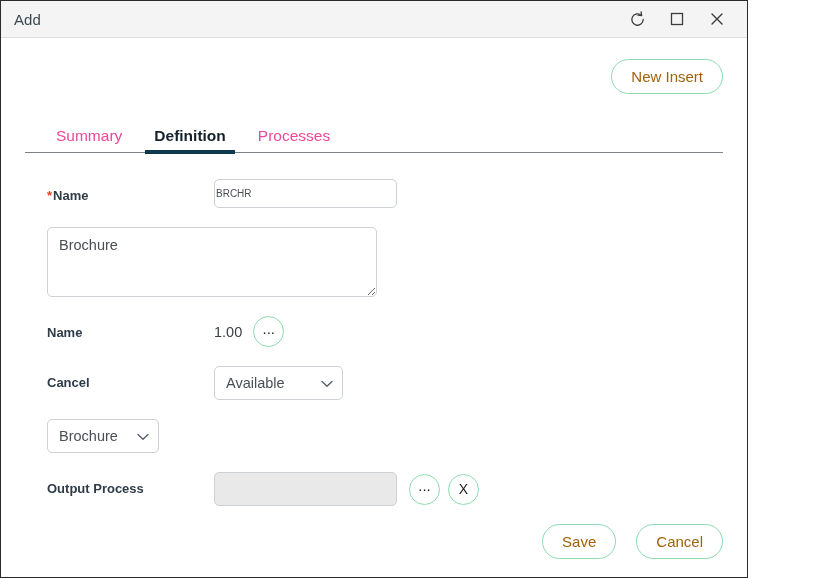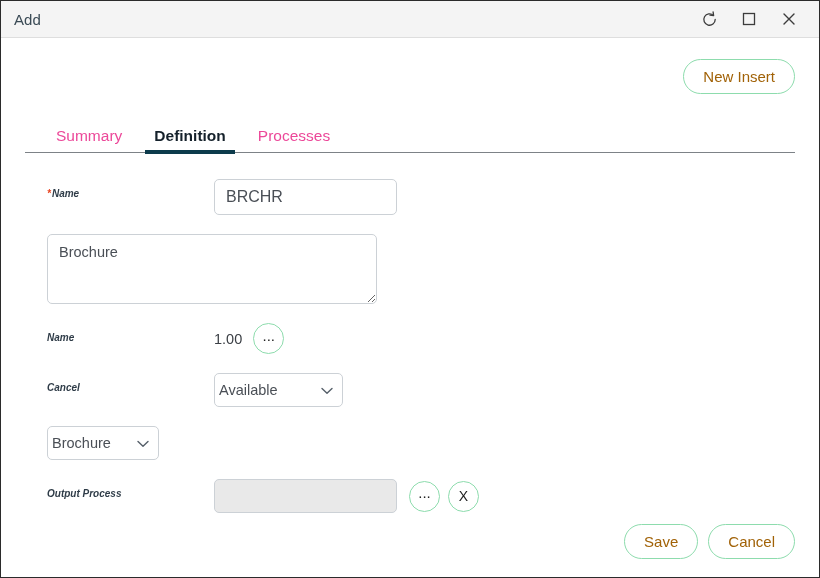--- a/index.html
+++ b/index.html
@@ -7,21 +7,21 @@
     padding: 0;
     background: #ffffff;
   }
   body {
     font-family: "Liberation Sans", sans-serif;
     -webkit-font-smoothing: antialiased;
   }
 
   .window {
     position: relative;
-    width: 820px;
+    width: 748px;
     height: 578px;
     box-sizing: border-box;
     border: 1px solid #2b2b2b;
     background: #ffffff;
     overflow: hidden;
   }
 
   
   .titlebar {
     height: 37px;
@@ -114,46 +114,45 @@
     padding-top: 26px;
   }
   .field-row {
     display: flex;
     align-items: flex-start;
     margin-bottom: 19px;
   }
   .field-label {
     width: 167px;
     flex: 0 0 167px;
-    font-size: 10px;
+    font-size: 13px;
     font-weight: bold;
     color: #2f3c48;
     padding-top: 9px;
     box-sizing: border-box;
-    font-style: italic;
   }
   .req {
     color: #e8421f;
     font-weight: bold;
     margin-right: 1px;
   }
   .field-control {
     display: flex;
     align-items: center;
   }
 
   .text-input {
     box-sizing: border-box;
     border: 1px solid #ccd1d6;
     border-radius: 5px;
     background: #ffffff;
     font-family: "Liberation Sans", sans-serif;
-    font-size: 16px;
+    font-size: 10px;
     color: #4a4f56;
-    padding: 8px 11px;
+    padding: 8px 1px;
     outline: none;
   }
   .text-input.name { width: 183px; }
 
   .textarea {
     box-sizing: border-box;
     border: 1px solid #ccd1d6;
     border-radius: 5px;
     background: #ffffff;
     width: 330px;
@@ -207,21 +206,21 @@
     display: inline-block;
   }
   .select-box {
     box-sizing: border-box;
     border: 1px solid #ccd1d6;
     border-radius: 5px;
     background: #ffffff;
     font-family: "Liberation Sans", sans-serif;
     font-size: 14.5px;
     color: #4a4f56;
-    padding: 8px 30px 8px 4px;
+    padding: 8px 30px 8px 11px;
     cursor: pointer;
     display: flex;
     align-items: center;
   }
   .select-box.status { width: 129px; }
   .select-box.inserttype { width: 112px; }
   .chev {
     position: absolute;
     right: 10px;
     top: 50%;
@@ -243,21 +242,21 @@
     outline: none;
     margin-right: 12px;
   }
 
   
   .footer {
     position: absolute;
     right: 24px;
     bottom: 18px;
     display: flex;
-    gap: 10px;
+    gap: 20px;
   }
 </style>
 </head>
 <body>
 
 <div class="window">
 
   <div class="titlebar">
     <div class="titlebar-title">Add</div>
     <div class="titlebar-spacer"></div>

